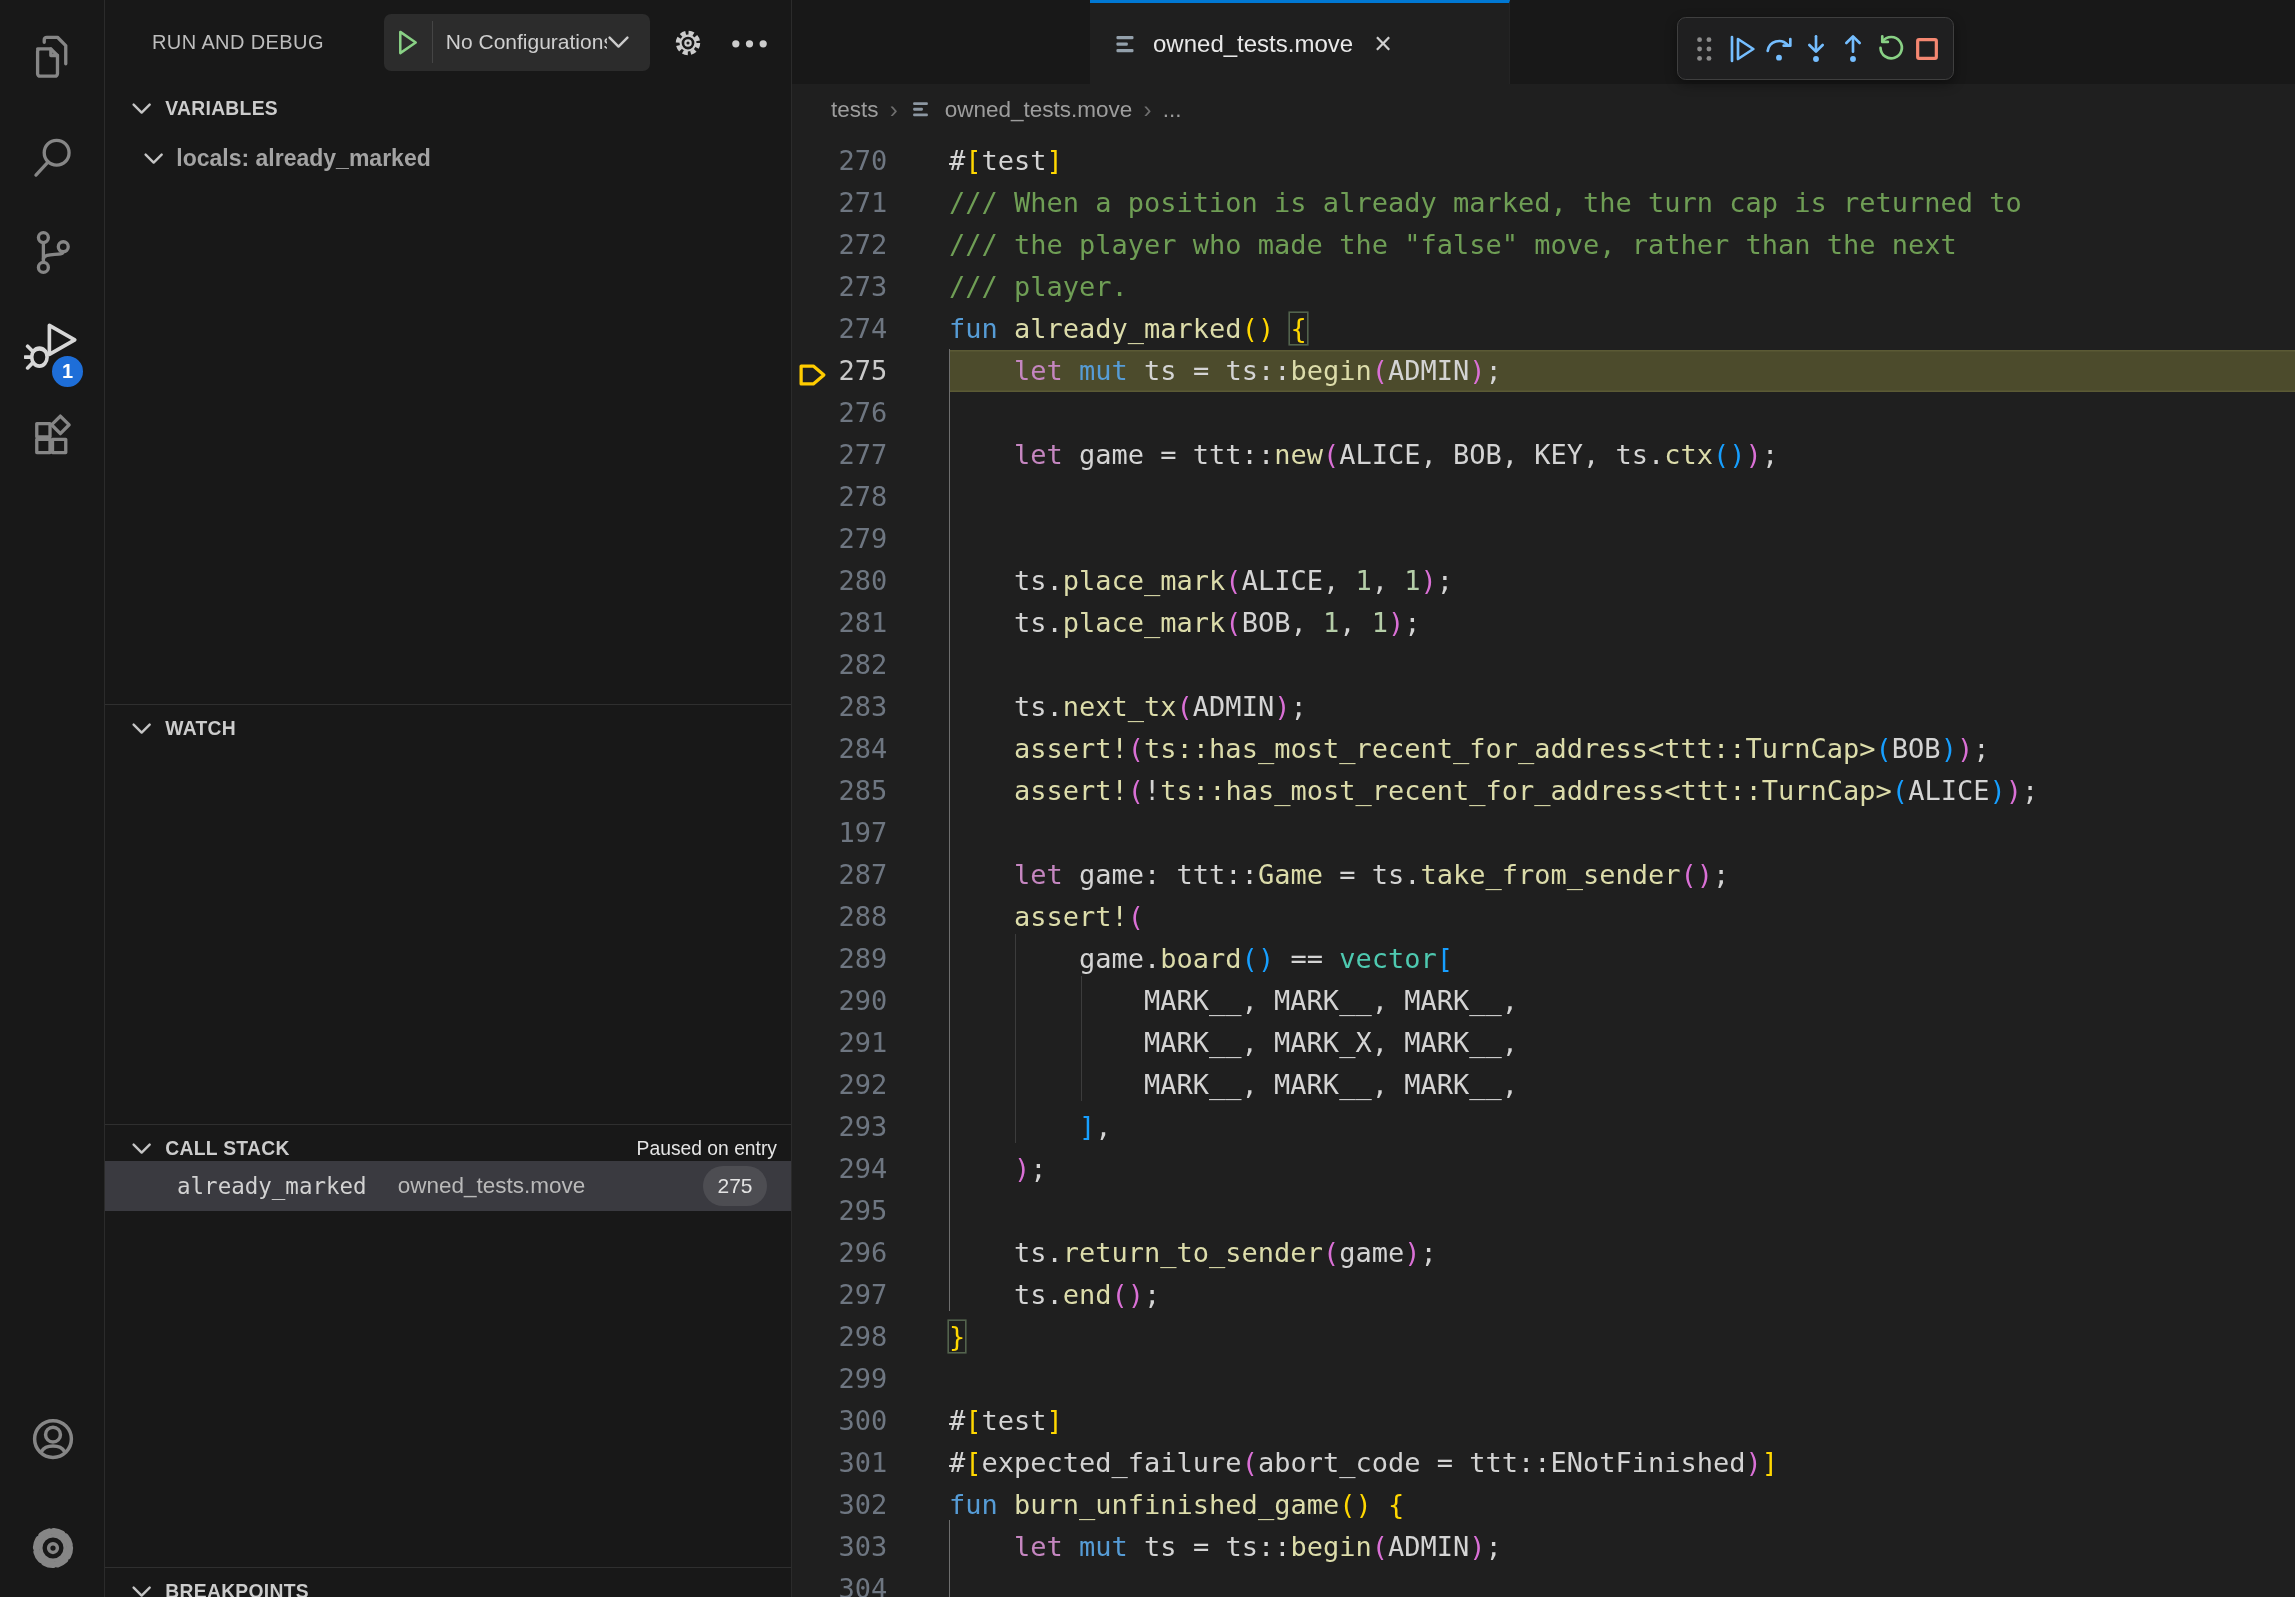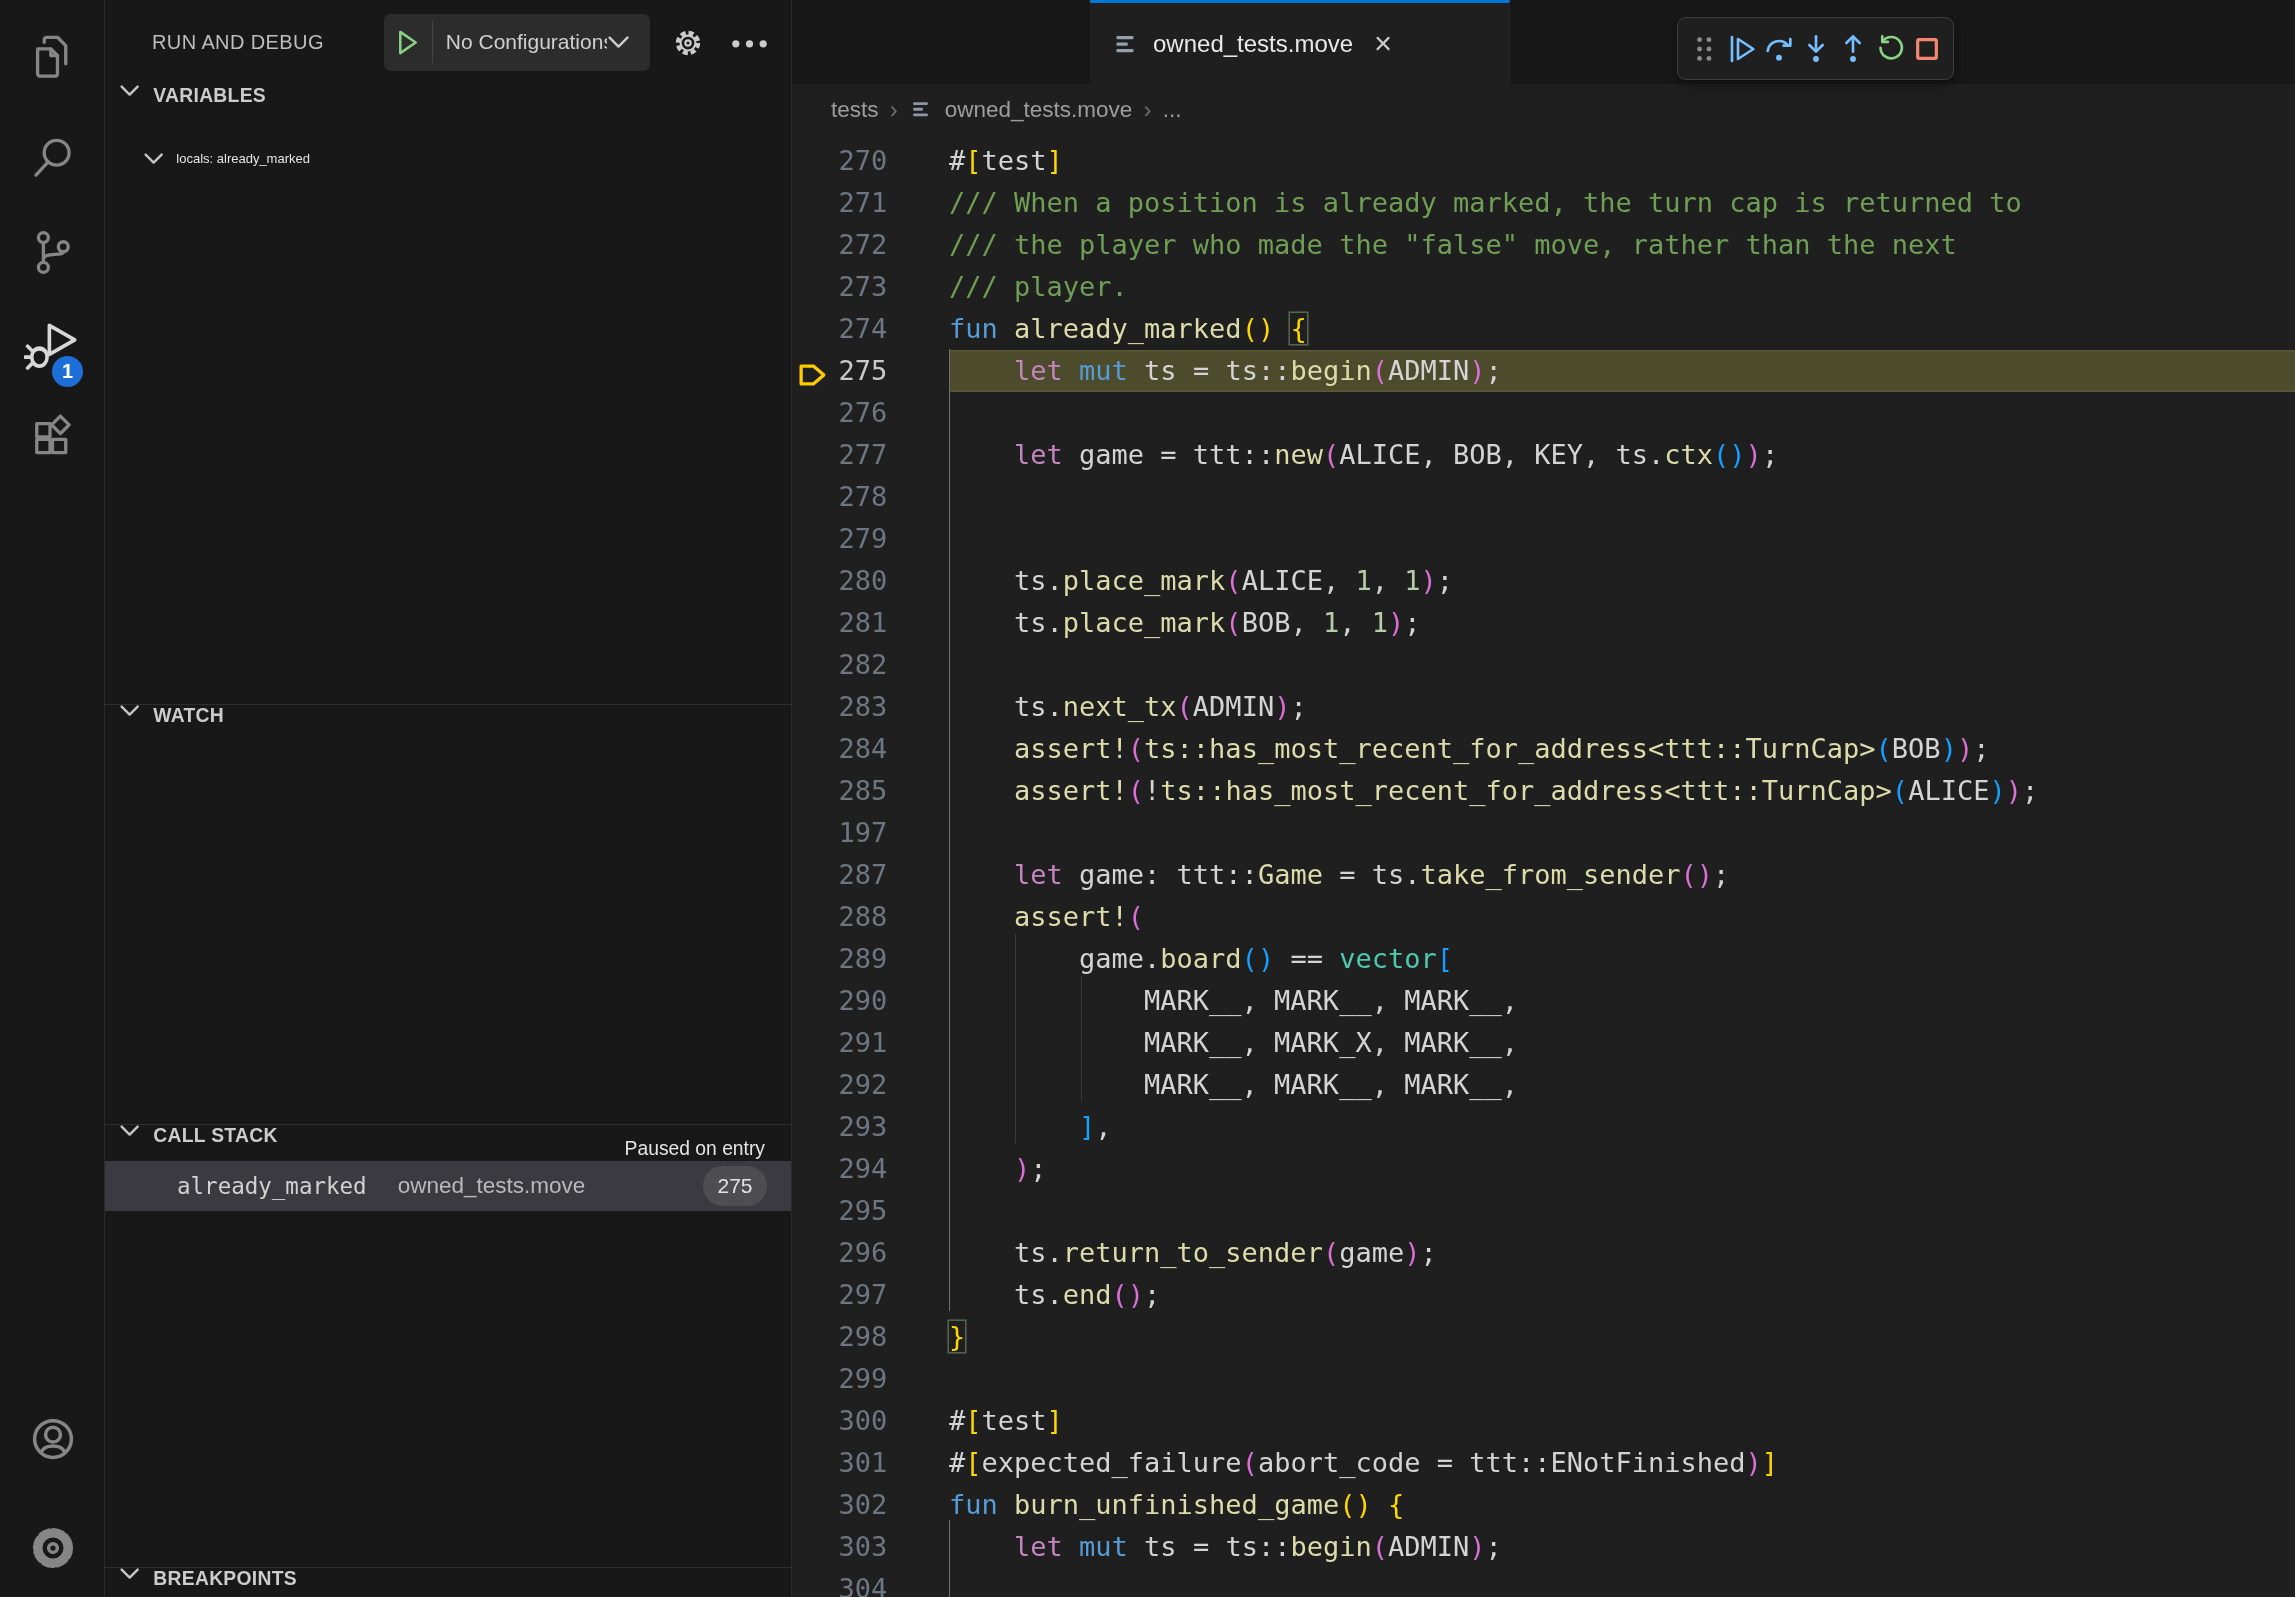--- a/index.html
+++ b/index.html
@@ -24,27 +24,27 @@
   .sb-title { position:absolute; left:47px; top:31px; font-size:20px; color:#bdbdbd; letter-spacing:0.4px; }
   .cfg-dd { position:absolute; left:279px; top:13.7px; width:266px; height:57px; background:#2c2c2c;
             border-radius:7.2px; display:flex; align-items:center; }
   .cfg-play { width:48px; display:flex; justify-content:center; }
   .cfg-sep { width:0.8px; height:42px; background:#454545; }
   .cfg-label { width:161px; margin-left:13px; overflow:hidden; white-space:nowrap; font-size:21px; color:#cfcfcf; }
   .cfg-chev { margin-left:1.6px; }
   .sb-gear { position:absolute; left:566px; top:26px; }
   .sb-dots { position:absolute; left:626px; top:37px; }
 
-  .sec-head { position:absolute; left:0; width:100%; height:48px; display:flex; align-items:flex-start; }
+  .sec-head { position:absolute; left:12px; width:100%; height:48px; display:flex; align-items:center; }
   .sec-head .chev { margin-left:14.5px; }
   .sec-head .lbl { margin-left:14.5px; font-size:19.3px; font-weight:700; color:#cccccc; letter-spacing:0.3px; }
   .sec-divider { position:absolute; left:0; width:100%; height:0.8px; background:#2f2f2f; }
   .row-locals { position:absolute; left:0; top:135px; width:100%; height:47px; display:flex; align-items:center; }
   .row-locals .chev { margin-left:39px; }
-  .row-locals .lbl { margin-left:13px; font-size:13px; font-weight:400; color:#e5e5e5; }
+  .row-locals .lbl { margin-left:13px; font-size:23px; font-weight:700; color:#a3a3a3; }
   .cs-status { position:absolute; right:26px; top:0; height:48px; display:flex; align-items:center;
                font-size:19.3px; font-weight:400; color:#e5e5e5; }
   .cs-row { position:absolute; left:0; top:1161px; width:100%; height:50px; background:#3a3a40;
             display:flex; align-items:center; }
   .cs-fn { margin-left:72px; font-family:"DejaVu Sans Mono", monospace; font-size:22.5px; color:#d2d2d2; }
   .cs-file { margin-left:31px; font-size:22.5px; color:#b9b9b9; }
   .cs-badge { position:absolute; left:598px; width:64px; height:40px; border-radius:21px; background:#4d4d52;
               color:#e3e3e3; font-size:21px; display:flex; align-items:center; justify-content:center; }
 
   

